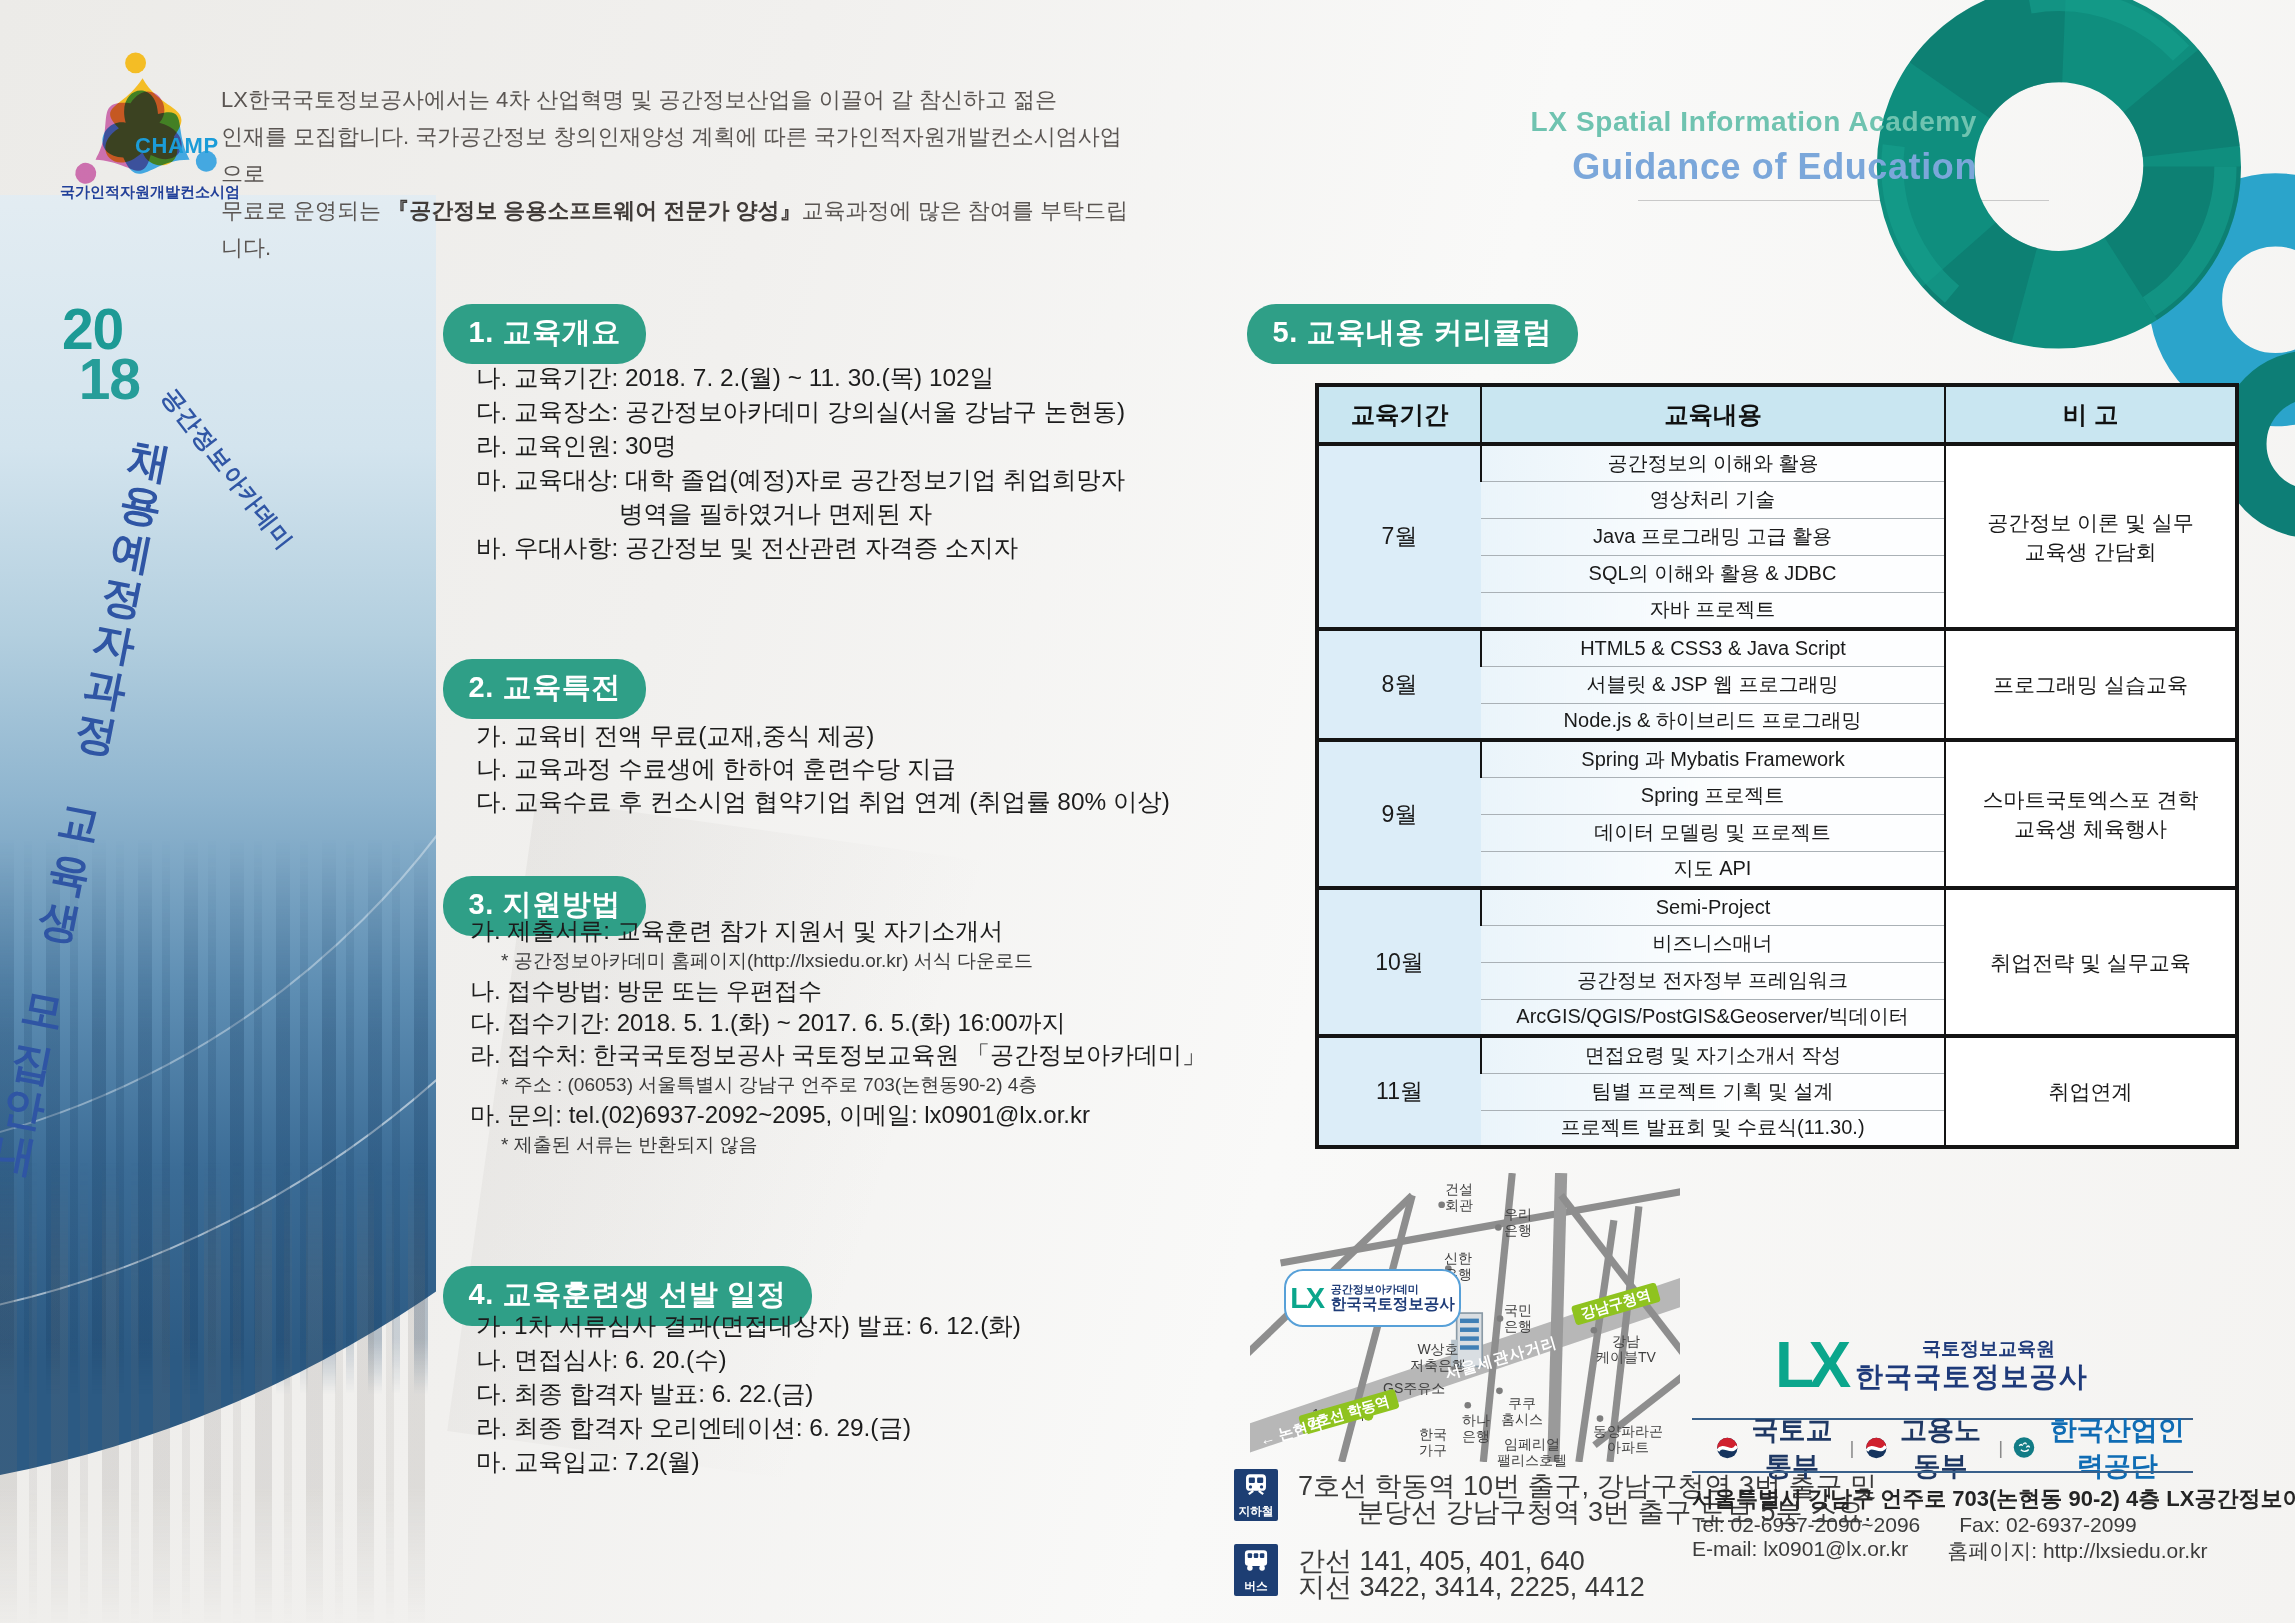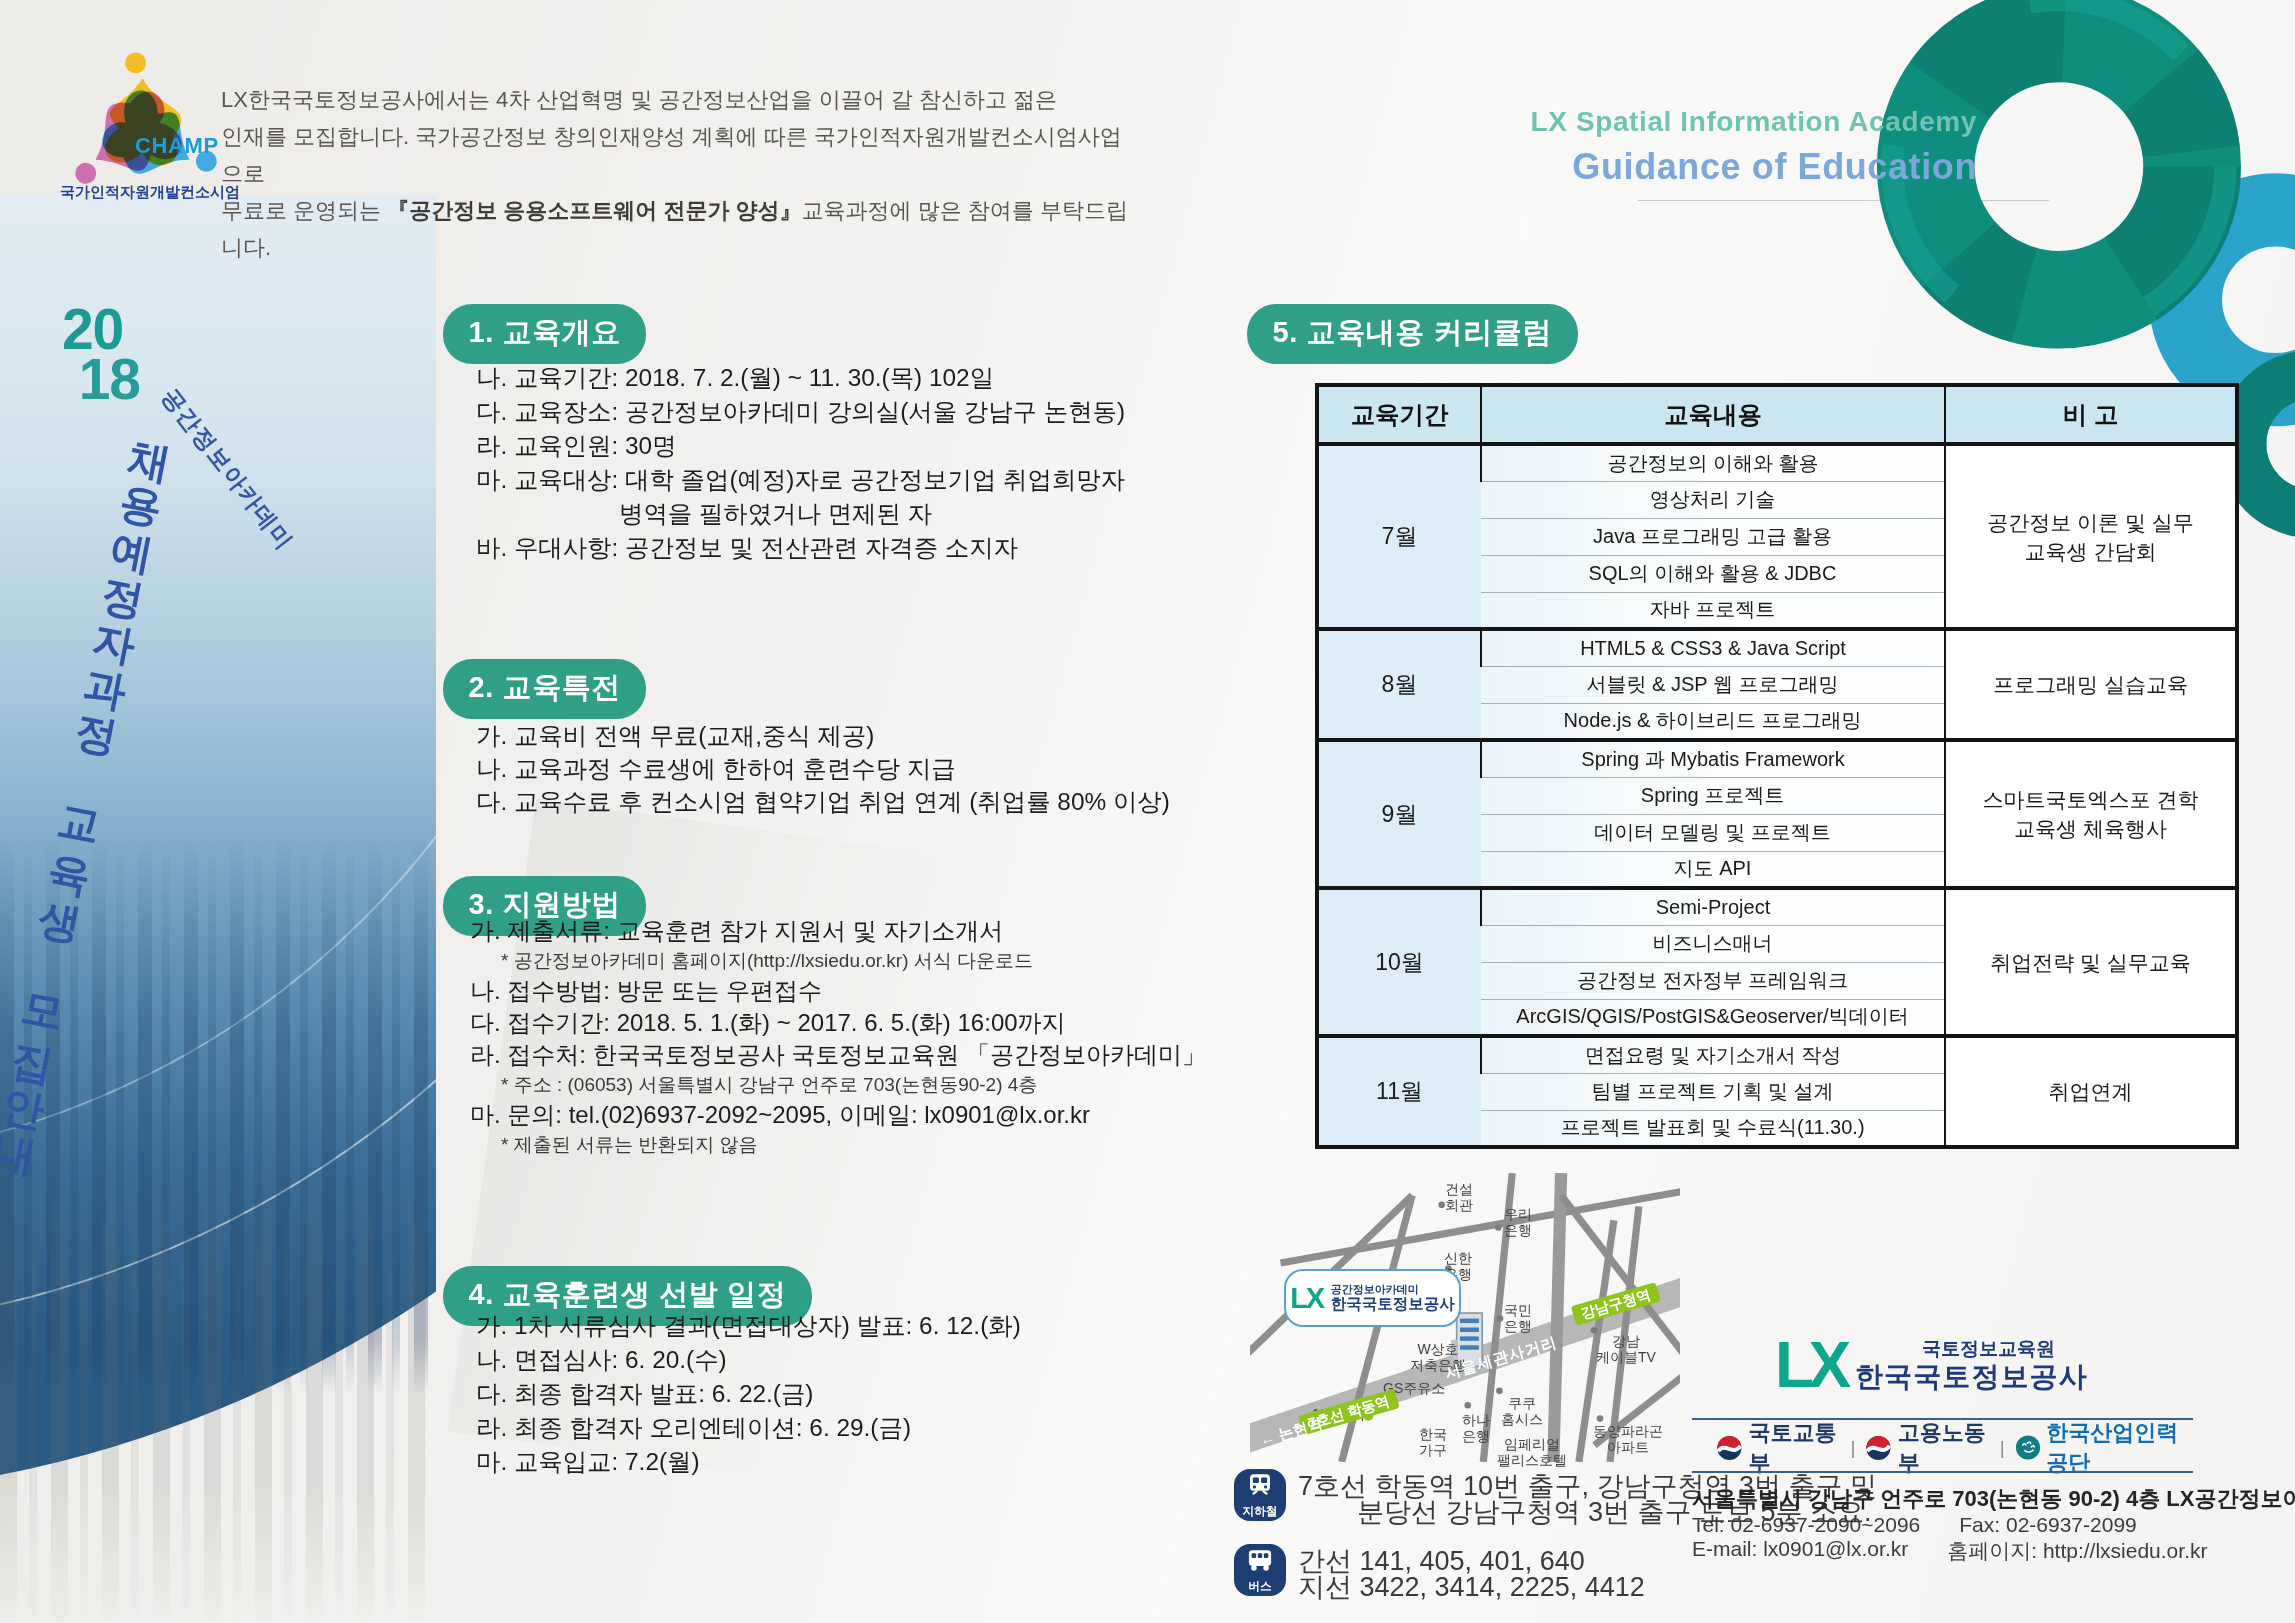--- a/index.html
+++ b/index.html
@@ -84,38 +84,38 @@
   .mlbl.station{background:#8fc31f;color:#fff;font-weight:700;font-size:14.4px;padding:2.2px 7.8px;border-radius:3.3px;white-space:nowrap;}
   .mlbl.arrow{color:#fff;font-weight:700;font-size:15px;white-space:nowrap;}
   .callout{position:absolute;left:34px;top:96px;width:177px;height:58px;background:#fff;border:2.8px solid #57a0d8;
     border-radius:19px;display:flex;align-items:center;justify-content:center;gap:7.8px;z-index:2;}
   .callout .clx{font-size:29px;font-weight:800;color:#0ba68c;letter-spacing:-2.2px;}
   .callout .ctxt{display:flex;flex-direction:column;line-height:1.15;}
   .callout .c1{font-size:11px;font-weight:700;color:#1f3c78;}
   .callout .c2{font-size:15.5px;font-weight:800;color:#1f3c78;}
 
   
-  .ticon{position:absolute;width:52px;height:52px;background:#1d3e73;border-radius:16px;z-index:4;}
+  .ticon{position:absolute;width:44px;height:52px;background:#1d3e73;border-radius:2px;z-index:4;}
   .ticon .tlabel{position:absolute;left:0;right:0;bottom:2.2px;text-align:center;color:#fff;font-size:11.7px;font-weight:700;}
   .ticon svg{position:absolute;left:50%;top:4.4px;transform:translateX(-50%);}
   .t-sub{left:1234px;top:1469px;}
   .t-bus{left:1234px;top:1544px;}
   .ttext{position:absolute;font-size:27px;color:#3a3a3a;z-index:4;line-height:26px;}
   .tt-sub{left:1298px;top:1473px;}
   .tt-sub .ind{padding-left:59px;}
   .tt-bus{left:1298px;top:1548px;}
 
   
   .f-lx{position:absolute;left:1775px;top:1328px;font-size:64px;font-weight:800;color:#0ba68c;letter-spacing:-5.6px;z-index:4;}
   .f-edu-s{position:absolute;left:1922px;top:1336px;font-size:19px;font-weight:700;color:#1e3a7a;z-index:4;}
   .f-edu-l{position:absolute;left:1855px;top:1358px;font-size:28px;font-weight:800;color:#1e3a7a;letter-spacing:1.1px;z-index:4;}
   .f-div{position:absolute;left:1692px;width:501px;height:1.7px;background:#39608a;z-index:4;}
   .d1{top:1418px;} .d2{top:1471px;}
   .f-orgs{position:absolute;left:1716px;top:1428px;width:478px;height:39px;display:flex;align-items:center;gap:10px;z-index:4;}
-  .f-orgs .org{display:flex;align-items:center;gap:5.6px;font-size:22px;font-weight:700;color:#1f3864;}
+  .f-orgs .org{display:flex;align-items:center;gap:5.6px;font-size:27px;font-weight:700;color:#1f3864;text-align:center;}
   .f-orgs .org.hrdk{color:#0f6cb4;}
   .f-orgs .sep{color:#8a8a8a;font-size:19px;}
   .f-addr{position:absolute;left:1692px;top:1484px;font-size:22px;font-weight:700;color:#242424;z-index:4;white-space:nowrap;}
   .f-row{position:absolute;left:1692px;font-size:21px;color:#3c3c3c;z-index:4;display:flex;gap:39px;white-space:nowrap;}
   .fr1{top:1513px;} .fr2{top:1537px;}
 </style>
 </head>
 <body>
 
 <div id="canvas" data-interactable="false">

